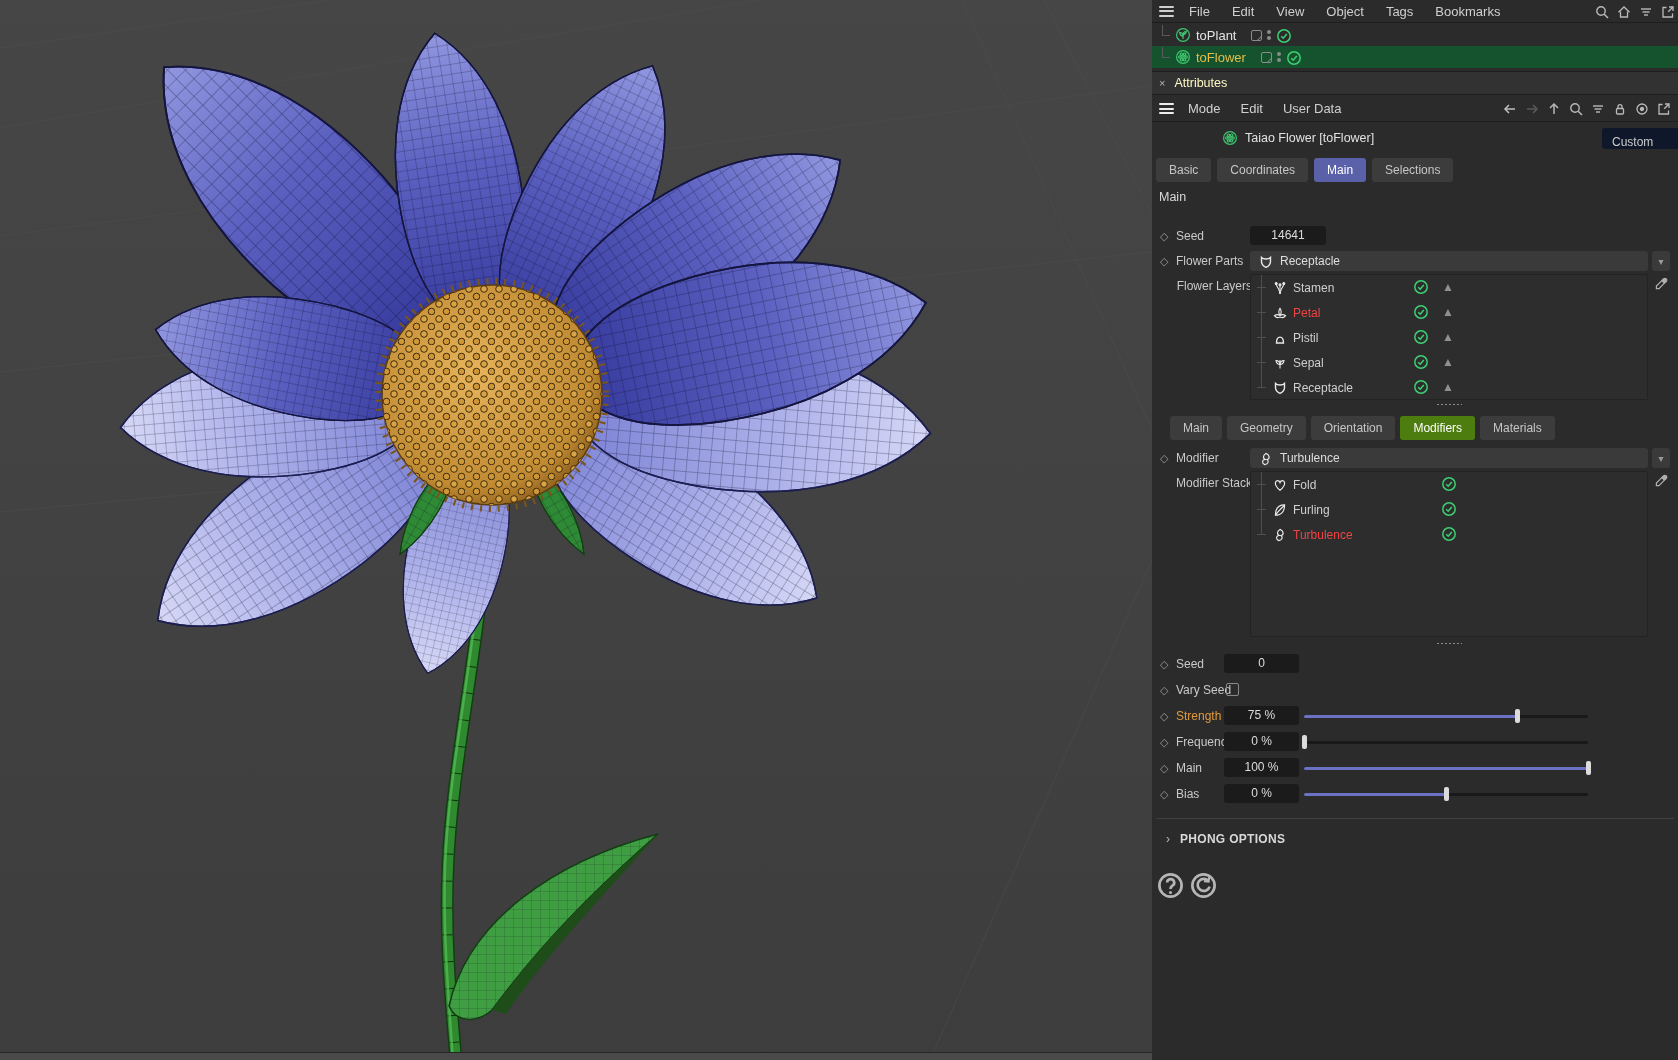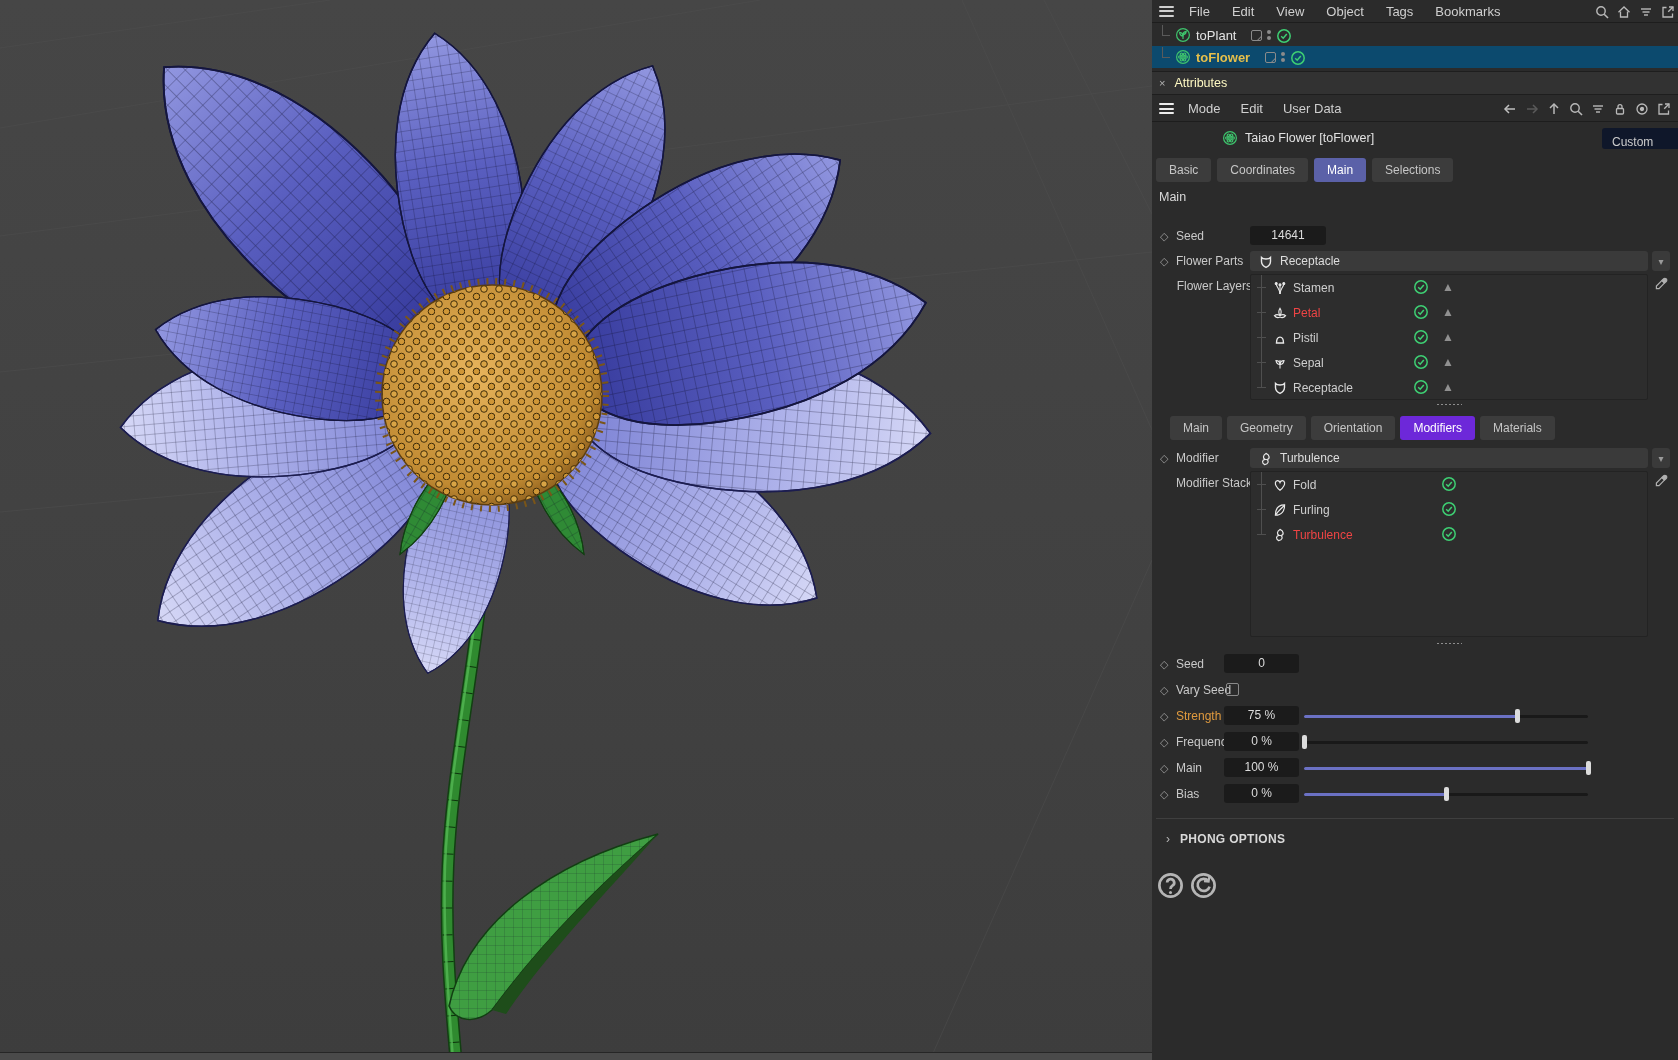--- a/index.html
+++ b/index.html
@@ -22,21 +22,21 @@
   .menubar{left:0;top:0;width:530px;height:23px;border-bottom:1px solid #1d1d1d;display:flex;align-items:center;padding-left:7px;gap:0;}
   .menubar .mi{color:#cfcfcf;font-size:13px;padding:0 11px;cursor:default;}
   .hamb{width:15px;height:11px;display:flex;flex-direction:column;justify-content:space-between;margin-right:4px;}
   .hamb i{display:block;height:2px;background:#cfcfcf;border-radius:1px;}
   .hamb.bright i{background:#ececec;}
   .baricons{position:absolute;right:7px;top:0;height:100%;display:flex;align-items:center;gap:7px;}
 
   
   #objtree{left:0;top:24px;width:526px;height:46px;}
   .objrow{position:relative;height:22px;display:flex;align-items:center;padding-left:10px;gap:5px;}
-  .objrow.sel{background:#0c4a6e;font-weight:bold;}
+  .objrow.sel{background:#14532d;}
   .objrow .lbl{font-size:13px;color:#e3e3e3;margin-right:10px;}
   .objrow.sel .lbl{color:#e6bf4a;}
   .lbranch{width:8px;height:11px;border-left:1px solid #5a5a5a;border-bottom:1px solid #5a5a5a;margin-top:-10px;flex:none;}
   .sqicon{width:11px;height:11px;border:1px solid #8b8b8b;border-radius:2px;position:relative;flex:none;}
   .sqicon::after{content:"";position:absolute;left:2px;top:2px;width:6px;height:6px;border-bottom:1px solid #8b8b8b;transform:rotate(-45deg);}
   .dots2{display:flex;flex-direction:column;gap:2px;flex:none;}
   .dots2 i{width:4px;height:4px;border-radius:50%;background:#8b8b8b;display:block;}
 
   
   #attrhdr{left:0;top:71px;width:526px;height:24px;background:#323232;border-top:1px solid #1e1e1e;border-bottom:1px solid #1e1e1e;display:flex;align-items:center;padding-left:7px;gap:9px;}
@@ -52,21 +52,21 @@
   #customdd{position:absolute;left:399px;top:5px;width:119px;height:21px;background:#0f172a;border-radius:3px;display:flex;align-items:flex-end;}
   #customdd .v{flex:1;padding-left:10px;color:#cccccc;}
   .ddarr{width:18px;height:100%;border-left:1px solid #2a2a2a;display:flex;align-items:center;justify-content:center;color:#9a9a9a;font-size:10px;}
 
   
   .tabs{display:flex;gap:6px;align-items:center;}
   #tabs1{left:4px;top:157px;height:25px;justify-content:space-between;}
   #tabs2{left:18px;top:415px;height:25px;gap:5px;}
   .tab{height:24px;line-height:24px;padding:0 13px;background:#3c3c3c;border-radius:3px;color:#c6c6c6;font-size:12px;white-space:nowrap;}
   .tab.actblue{background:#5b61a8;color:#ffffff;}
-  .tab.actgray{background:#6d28d9;color:#ffffff;}
+  .tab.actgray{background:#4d7c0f;color:#ffffff;}
 
   .heading{left:7px;top:190px;color:#d9d9d9;font-size:12.5px;}
 
   
   .diamond{position:absolute;left:8px;color:#9a9a9a;font-size:11px;line-height:20px;}
   .plabel{position:absolute;left:24px;line-height:20px;color:#c9c9c9;white-space:nowrap;}
   .plabel.orange{color:#e09a3e;}
   .vbox{position:absolute;height:19px;line-height:19px;background:#1b1b1b;border-radius:3px;color:#dcdcdc;text-align:center;}
   .dd{position:absolute;left:98px;width:398px;height:20px;background:#3a3a3a;border-radius:3px;display:flex;align-items:center;gap:7px;padding-left:8px;color:#dddddd;}
   .ddbtn{position:absolute;left:500px;width:18px;height:20px;background:#3a3a3a;border-radius:3px;display:flex;align-items:center;justify-content:center;color:#9a9a9a;font-size:10px;}

